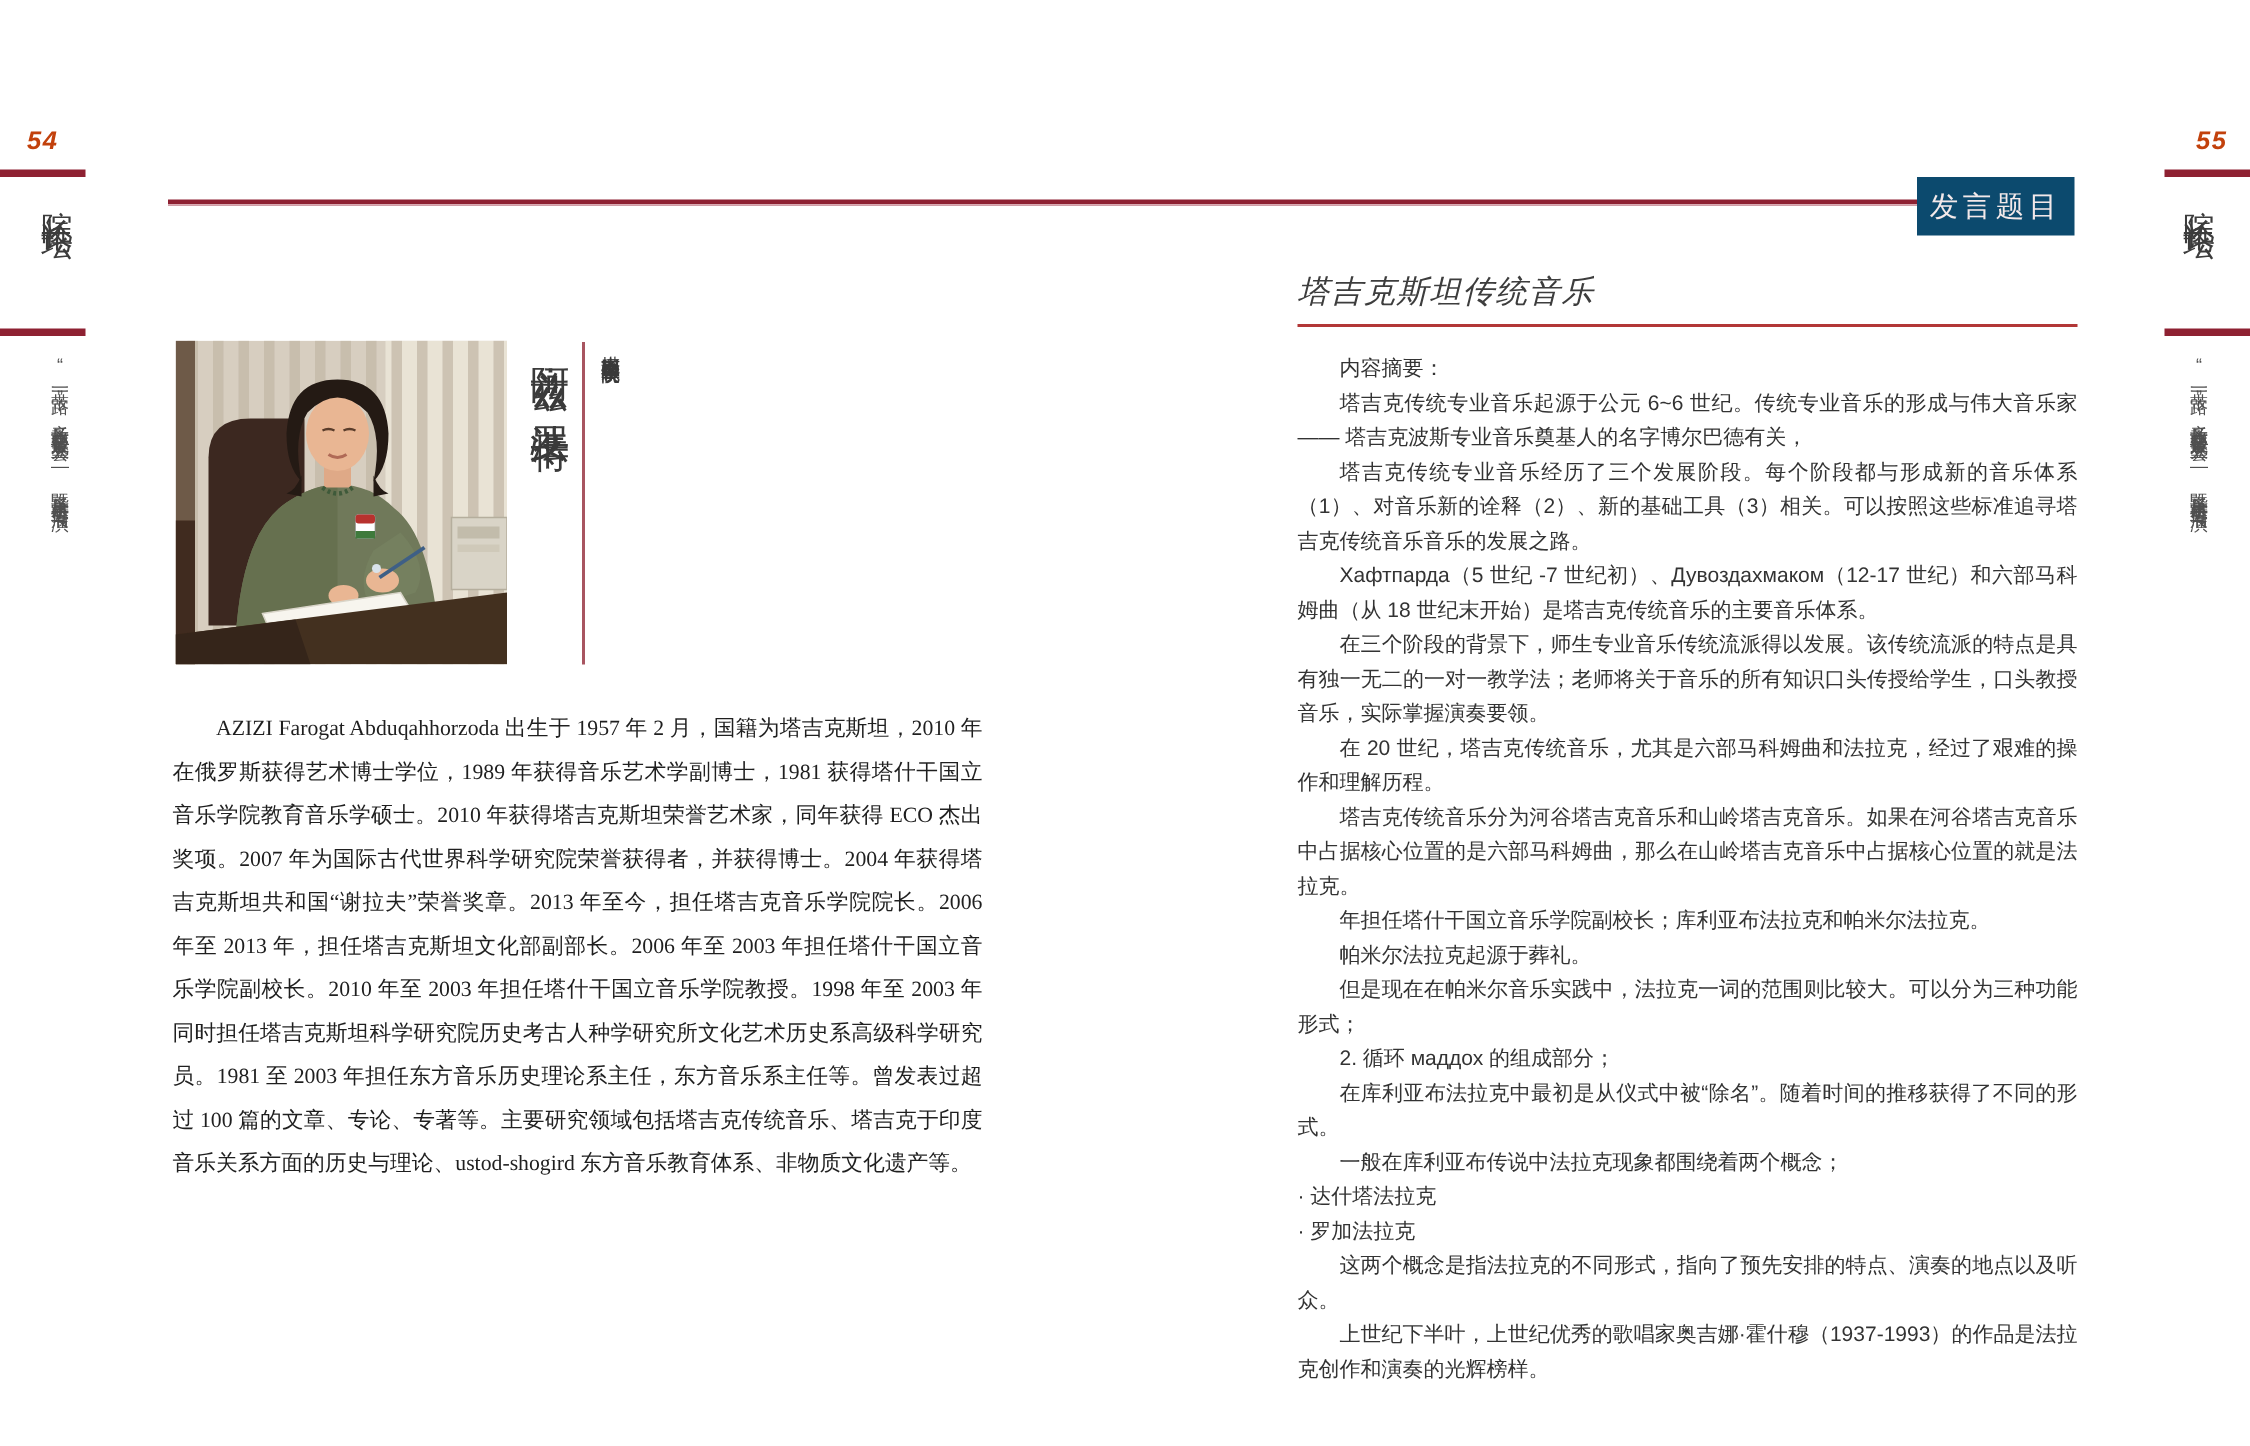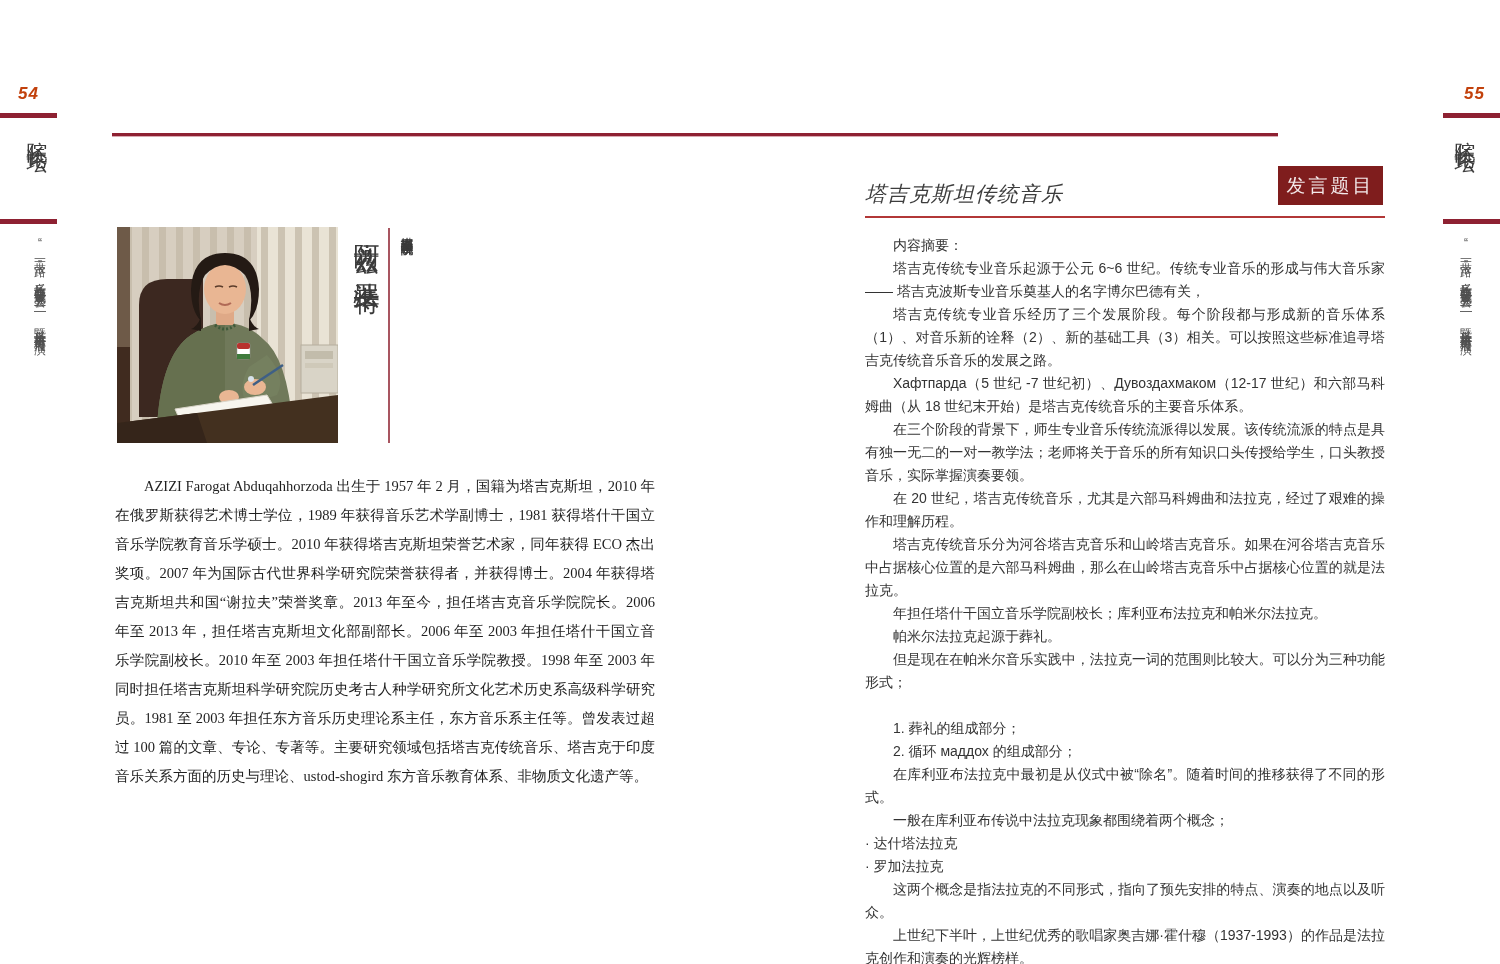--- a/index.html
+++ b/index.html
@@ -19,22 +19,22 @@
   }
   .sub-vert{
     writing-mode:vertical-rl;text-orientation:upright;
     font-size:12px;letter-spacing:1.5px;color:#4f4f4f;
     font-family:"Liberation Sans",sans-serif;
   }
 
   
   .header-line{height:3px;background:#8e2132;border-bottom:1px solid #d9aab2;}
   .topic-box{
-    background:#7f1d1d;color:#f3e9ea;display:flex;align-items:center;justify-content:center;
-    font-size:19px;letter-spacing:3px;margin-top:48px;
+    background:#0c4a6e;color:#f3e9ea;display:flex;align-items:center;justify-content:center;
+    font-size:19px;letter-spacing:3px;
   }
 
   
   .photo-frame{overflow:hidden;}
   .speaker-name{
     writing-mode:vertical-rl;text-orientation:upright;
     font-size:26px;letter-spacing:2px;color:#3a3a3a;
   }
   .speaker-title{
     writing-mode:vertical-rl;text-orientation:upright;
@@ -150,21 +150,20 @@
   <p>内容摘要：</p>
   <p>塔吉克传统专业音乐起源于公元 6~6 世纪。传统专业音乐的形成与伟大音乐家 —— 塔吉克波斯专业音乐奠基人的名字博尔巴德有关，</p>
   <p>塔吉克传统专业音乐经历了三个发展阶段。每个阶段都与形成新的音乐体系（1）、对音乐新的诠释（2）、新的基础工具（3）相关。可以按照这些标准追寻塔吉克传统音乐音乐的发展之路。</p>
   <p>Хафтпарда（5 世纪 -7 世纪初）、Дувоздахмаком（12-17 世纪）和六部马科姆曲（从 18 世纪末开始）是塔吉克传统音乐的主要音乐体系。</p>
   <p>在三个阶段的背景下，师生专业音乐传统流派得以发展。该传统流派的特点是具有独一无二的一对一教学法；老师将关于音乐的所有知识口头传授给学生，口头教授音乐，实际掌握演奏要领。</p>
   <p>在 20 世纪，塔吉克传统音乐，尤其是六部马科姆曲和法拉克，经过了艰难的操作和理解历程。</p>
   <p>塔吉克传统音乐分为河谷塔吉克音乐和山岭塔吉克音乐。如果在河谷塔吉克音乐中占据核心位置的是六部马科姆曲，那么在山岭塔吉克音乐中占据核心位置的就是法拉克。</p>
   <p>年担任塔什干国立音乐学院副校长；库利亚布法拉克和帕米尔法拉克。</p>
   <p>帕米尔法拉克起源于葬礼。</p>
   <p>但是现在在帕米尔音乐实践中，法拉克一词的范围则比较大。可以分为三种功能形式；</p>
-  <p class="gap-top">1. 葬礼的组成部分；</p>
   <p>2. 循环 маддох 的组成部分；</p>
   <p>在库利亚布法拉克中最初是从仪式中被“除名”。随着时间的推移获得了不同的形式。</p>
   <p>一般在库利亚布传说中法拉克现象都围绕着两个概念；</p>
   <p class="no-indent">· 达什塔法拉克</p>
   <p class="no-indent">· 罗加法拉克</p>
   <p>这两个概念是指法拉克的不同形式，指向了预先安排的特点、演奏的地点以及听众。</p>
   <p>上世纪下半叶，上世纪优秀的歌唱家奥吉娜·霍什穆（1937-1993）的作品是法拉克创作和演奏的光辉榜样。</p>
 
 </div>
 

